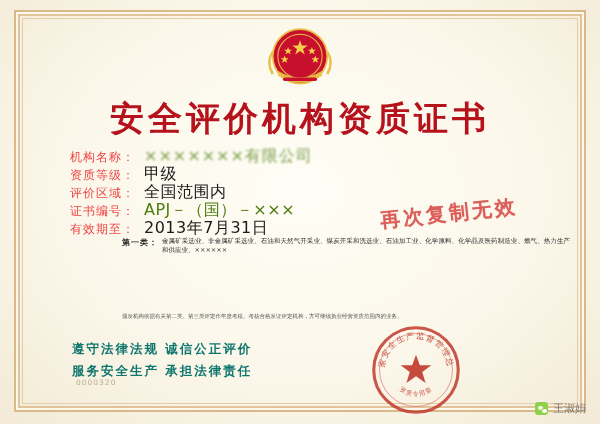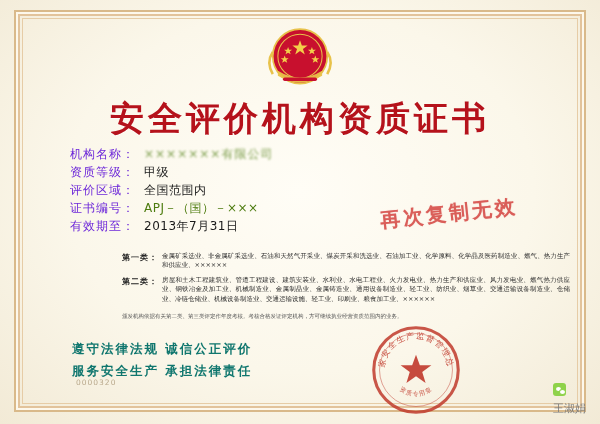--- a/index.html
+++ b/index.html
@@ -47,38 +47,38 @@
   }
   
   .fields{
     position:absolute;left:70px;top:146px;
     font-size:12px;color:#2b2b2b;
   }
   .field-row{
     display:flex;align-items:baseline;margin-bottom:3px;height:15px;
   }
   .field-label{
-    width:74px;letter-spacing:1px;color:#6d28d9;
+    width:74px;letter-spacing:1px;color:#ef4444;
     font-size:12px;
   }
   .field-value{
-    font-size:12px;color:#1a1a1a;letter-spacing:.5px;
+    font-size:16px;color:#1a1a1a;letter-spacing:.5px;
   }
   .field-value.redacted{
     color:#4d7c0f;
   }
   .blur{
     display:inline-block;
     filter:blur(1.1px);
     opacity:.75;
     letter-spacing:1px;
   }
   
   .scope{
-    position:absolute;left:122px;top:252px;right:30px;
+    position:absolute;left:122px;top:237px;right:30px;
     font-size:6.5px;line-height:1.45;color:#2d2d2d;
     text-align:justify;
   }
   .scope-item{margin-bottom:5px;display:flex;}
   .scope-tag{
     flex:0 0 auto;font-size:8px;font-weight:bold;color:#222;
     margin-right:4px;letter-spacing:1px;
   }
   .scope-text{flex:1 1 auto;}
   .note{
@@ -104,22 +104,22 @@
     position:absolute;left:380px;top:200px;
     font-size:20px;font-weight:bold;color:#d4433f;
     letter-spacing:3px;
     transform:rotate(-6deg);
     opacity:.85;
     text-shadow:0 0 1px rgba(212,67,63,.4);
   }
   
   .wm{
     position:absolute;right:14px;bottom:8px;
-    display:flex;gap:5px;
-    font-size:11px;color:#7a7a7a;flex-direction:column;
+    display:flex;align-items:center;gap:5px;
+    font-size:11px;color:#7a7a7a;
   }
   .wm-icon{
     width:13px;height:13px;border-radius:3px;background:#8fd24a;
     position:relative;flex:0 0 auto;
   }
   .wm-icon:before{
     content:"";position:absolute;left:2.5px;top:3.5px;width:5px;height:4px;
     border-radius:50%;background:#fff;
   }
   .wm-icon:after{
@@ -174,24 +174,20 @@
       <span class="field-label">有效期至：</span>
       <span class="field-value">2013年7月31日</span>
     </div>
   </div>
 
   <div class="scope">
     <div class="scope-item">
       <span class="scope-tag">第一类：</span>
       <span class="scope-text">金属矿采选业、非金属矿采选业、石油和天然气开采业、煤炭开采和洗选业、石油加工业、化学原料、化学品及医药制造业、燃气、热力生产和供应业、××××××</span>
     </div>
-    <div class="scope-item">
-      <span class="scope-tag">第二类：</span>
-      <span class="scope-text">房屋和土木工程建筑业、管道工程建设、建筑安装业、水利业、水电工程业、火力发电业、热力生产和供应业、风力发电业、燃气热力供应业、钢铁冶金及加工业、机械制造业、金属制品业、金属铸造业、通用设备制造业、轻工业、纺织业、烟草业、交通运输设备制造业、仓储业、冷链仓储业、机械设备制造业、交通运输设施、轻工业、印刷业、粮食加工业、××××××</span>
-    </div>
   </div>
 
   <div class="note">颁发机构依据有关第二类、第三类评定作年度考核。考核合格发证评定机构，方可继续执业经营资质范围内的业务。</div>
 
   <div class="slogan">
     <div>遵守法律法规  诚信公正评价</div>
     <div>服务安全生产  承担法律责任</div>
   </div>
 
   <div class="serial">0000320</div>

